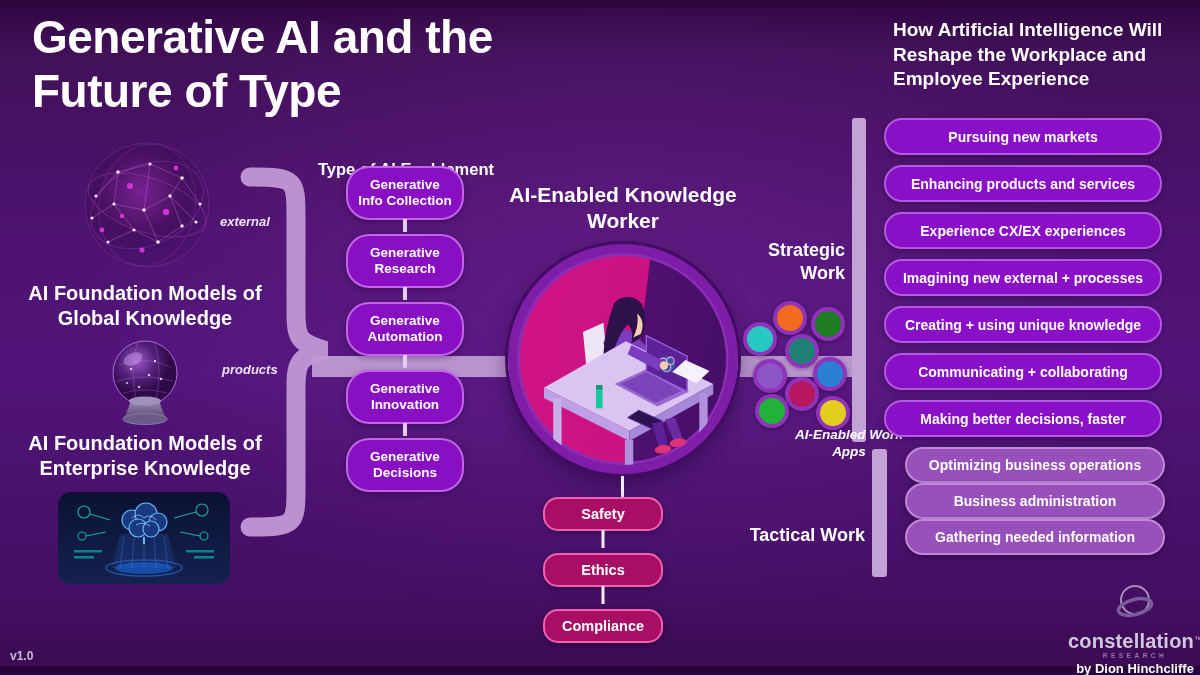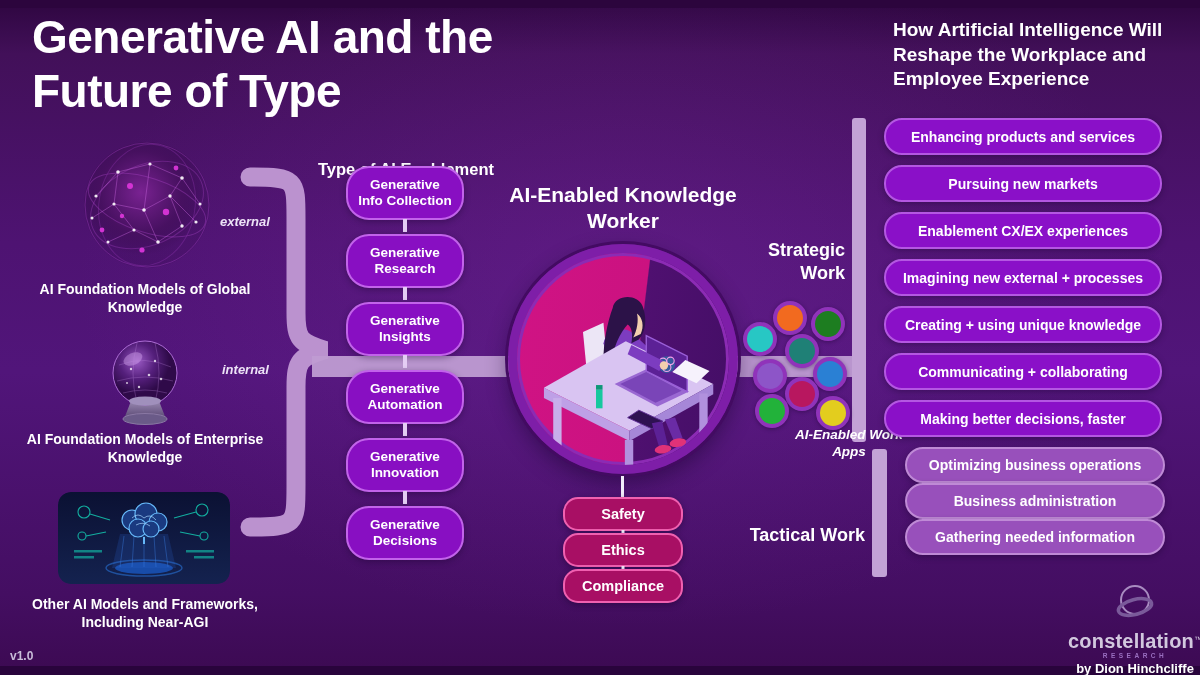--- a/index.html
+++ b/index.html
@@ -12,21 +12,21 @@
   }
   .abs { position:absolute; }
 
   .top-strip { left:0; top:0; width:1200px; height:8px; background:#2c053d; }
   .bottom-strip { left:0; top:666px; width:1200px; height:9px; background:#29043c; }
 
   .main-title { left:32px; top:10px; width:560px; font-size:46px; font-weight:700; color:#fff; line-height:1.18; letter-spacing:-.5px; }
   .sub-title  { left:893px; top:18px; width:300px; font-size:19px; font-weight:700; color:#fff; line-height:1.3; }
   .version { left:10px; top:649px; font-size:12px; font-weight:700; color:#c9bcd9; }
 
-  .fm-label { text-align:center; font-size:14px; font-weight:700; color:#fff; line-height:1.25; }
+  .fm-label { text-align:center; font-size:20px; font-weight:700; color:#fff; line-height:1.25; }
   .io-tag { font-size:13px; font-style:italic; font-weight:600; color:#ece2f6; }
 
   .brain-card { left:58px; top:492px; width:172px; height:92px; border-radius:13px; overflow:hidden; }
 
   .brace { left:238px; top:166px; }
   .h-connector { left:312px; top:356px; width:548px; height:21px; background:#bf9cd2; opacity:.95; z-index:1; }
 
   .enable-heading { left:290px; top:136px; width:232px; text-align:center; font-size:16.5px; font-weight:700; color:#fff;margin-top:24px; }
   .stack { left:346px; top:166px; width:118px; display:flex; flex-direction:column; gap:14px; z-index:2; }
   .stack-pill {
@@ -38,21 +38,21 @@
   .stack-pill:not(:last-child)::after { content:""; position:absolute; left:50%; bottom:-14px; transform:translateX(-50%); width:4px; height:13px; background:#e4cdf4; }
 
   .worker-heading { left:495px; top:182px; width:256px; text-align:center; font-size:21px; font-weight:700; color:#fff; line-height:1.25; z-index:2; }
   .worker-circle {
     left:508px; top:244px; width:230px; height:230px; border-radius:50%;
     border:9px solid #7e1ea8; overflow:hidden; z-index:2;
     background:linear-gradient(97deg,#d01384 0%,#cb1280 56%,#4f1070 56.5%,#440e66 100%);
     box-shadow:0 0 0 3px #430b62, inset 0 0 0 3px #8c2bb4, 0 8px 22px rgba(15,0,35,.45);
   }
   .gov-line { width:3px; background:#f2ecfa; z-index:2; }
-  .gov-stack { left:563px; top:497px; width:120px; display:flex; flex-direction:column; gap:2px; z-index:2;text-align:right; }
+  .gov-stack { left:543px; top:497px; width:120px; display:flex; flex-direction:column; gap:22px; z-index:2;text-align:right; }
   .gov-pill {
     position:relative; height:34px; border-radius:15px; background:#a80f64; border:2.5px solid #f060b0;
     display:flex; align-items:center; justify-content:center;
     color:#fff; font-size:14.5px; font-weight:700; box-shadow:0 2px 6px rgba(20,0,40,.4);
   }
   .gov-pill:not(:last-child)::after { content:""; position:absolute; left:50%; bottom:-19px; transform:translateX(-50%); width:3px; height:18px; background:#f2ecfa; }
 
   .dots { left:745px; top:305px; width:112px; height:124px; z-index:2; }
   .dot { position:absolute; width:26px; height:26px; border-radius:50%; border:4px solid #9033ba; transform:translate(-50%,-50%); box-sizing:content-box; box-shadow:0 1px 4px rgba(20,0,40,.4); }
   .apps-label { left:748px; top:427px; width:108px; text-align:center; font-size:13.5px; font-style:italic; font-weight:600; color:#fff; line-height:1.25; z-index:2;margin-left:47px; }
@@ -165,21 +165,21 @@
         <circle cx="28" cy="34" r="1.2"></circle>
           <circle cx="52" cy="26" r="1.2"></circle>
           <circle cx="58" cy="44" r="1.3"></circle>
         <circle cx="36" cy="52" r="1.2"></circle>
           <circle cx="24" cy="48" r="1"></circle>
           <circle cx="46" cy="40" r="1.3"></circle>
       </g>
       <ellipse cx="42" cy="66" rx="16" ry="4.5" fill="#a090bc"></ellipse>
     </svg>
   </div>
-  <div class="abs io-tag" style="left:222px;top:362px;">internal</div>
+  <div class="abs io-tag" style="left:222px;top:362px;">products</div>
   <div class="abs fm-label" style="left:15px;top:431px;width:260px;">AI Foundation Models of Enterprise Knowledge</div>
 
   <div class="abs brain-card">
     <svg width="172" height="92" viewBox="0 0 172 92">
       <defs>
         <linearGradient id="g4" x1="0" y1="0" x2="0" y2="1">
           <stop offset="0%" stop-color="#0b1133"></stop>
           <stop offset="100%" stop-color="#14224f"></stop>
         </linearGradient>
       </defs>
@@ -217,35 +217,33 @@
           <path d="M142,44 L122,40"></path>
       </g>
       <g fill="#14c8b0" opacity=".6">
         <rect x="16" y="58" width="28" height="2.5"></rect>
           <rect x="16" y="64" width="20" height="2.5"></rect>
         <rect x="128" y="58" width="28" height="2.5"></rect>
           <rect x="136" y="64" width="20" height="2.5"></rect>
       </g>
     </svg>
   </div>
-  <div class="abs fm-label" style="left:10px;top:596px;width:270px;">Other AI Models and Frameworks, Including Near-AGI</div>
 
   <div class="abs brace">
     <svg width="90" height="372" viewBox="0 0 90 372">
       <path d="M12,11 C58,11 58,13 58,53 L58,147 C58,173 62,177 86,184 C62,191 58,195 58,221 L58,319 C58,359 58,361 12,361" fill="none" stroke="#bb92cf" stroke-width="19" stroke-linecap="round" stroke-linejoin="round"></path>
     </svg>
   </div>
 
   <div class="abs h-connector"></div>
 
   <div class="abs enable-heading">Type of AI Enablement</div>
   <div class="abs stack">
     <div class="stack-pill">Generative Info Collection</div>
     <div class="stack-pill">Generative Research</div>
-    <div class="stack-pill">Generative Insights</div>
     <div class="stack-pill">Generative Automation</div>
     <div class="stack-pill">Generative Innovation</div>
     <div class="stack-pill">Generative Decisions</div>
   </div>
 
   <div class="abs worker-heading">AI-Enabled Knowledge Worker</div>
   <div class="abs worker-circle">
     <svg width="214" height="214" viewBox="0 0 230 230" style="position:absolute;left:-1px;top:-1px;">
 
       <polygon points="72,86 94,76 99,128 77,138" fill="#ece6f6"></polygon>
@@ -306,23 +304,23 @@
     <div class="dot" style="left: 88px; top: 108px; background: rgb(227, 205, 30);"></div>
   </div>
   <div class="abs apps-label">AI-Enabled Work Apps</div>
 
   <div class="abs v-bar" style="left:852px;top:118px;height:324px;"></div>
   <div class="abs v-bar" style="left:872px;top:449px;height:128px;width:15px;"></div>
   <div class="abs work-label" style="left:722px;top:207px;width:123px;">Strategic Work</div>
   <div class="abs work-label" style="left:745px;top:492px;width:120px;">Tactical Work</div>
 
   <div class="abs right-stack strat-stack">
+    <div class="right-pill strat-pill">Pursuing new markets</div>
     <div class="right-pill strat-pill">Enhancing products and services</div>
-    <div class="right-pill strat-pill">Pursuing new markets</div>
-    <div class="right-pill strat-pill">Enablement CX/EX experiences</div>
+    <div class="right-pill strat-pill">Experience CX/EX experiences</div>
     <div class="right-pill strat-pill">Imagining new external + processes</div>
     <div class="right-pill strat-pill">Creating + using unique knowledge</div>
     <div class="right-pill strat-pill">Communicating + collaborating</div>
     <div class="right-pill strat-pill">Making better decisions, faster</div>
   </div>
   <div class="abs right-stack tact-stack">
     <div class="right-pill tact-pill">Optimizing business operations</div>
     <div class="right-pill tact-pill">Business administration</div>
     <div class="right-pill tact-pill">Gathering needed information</div>
   </div>

